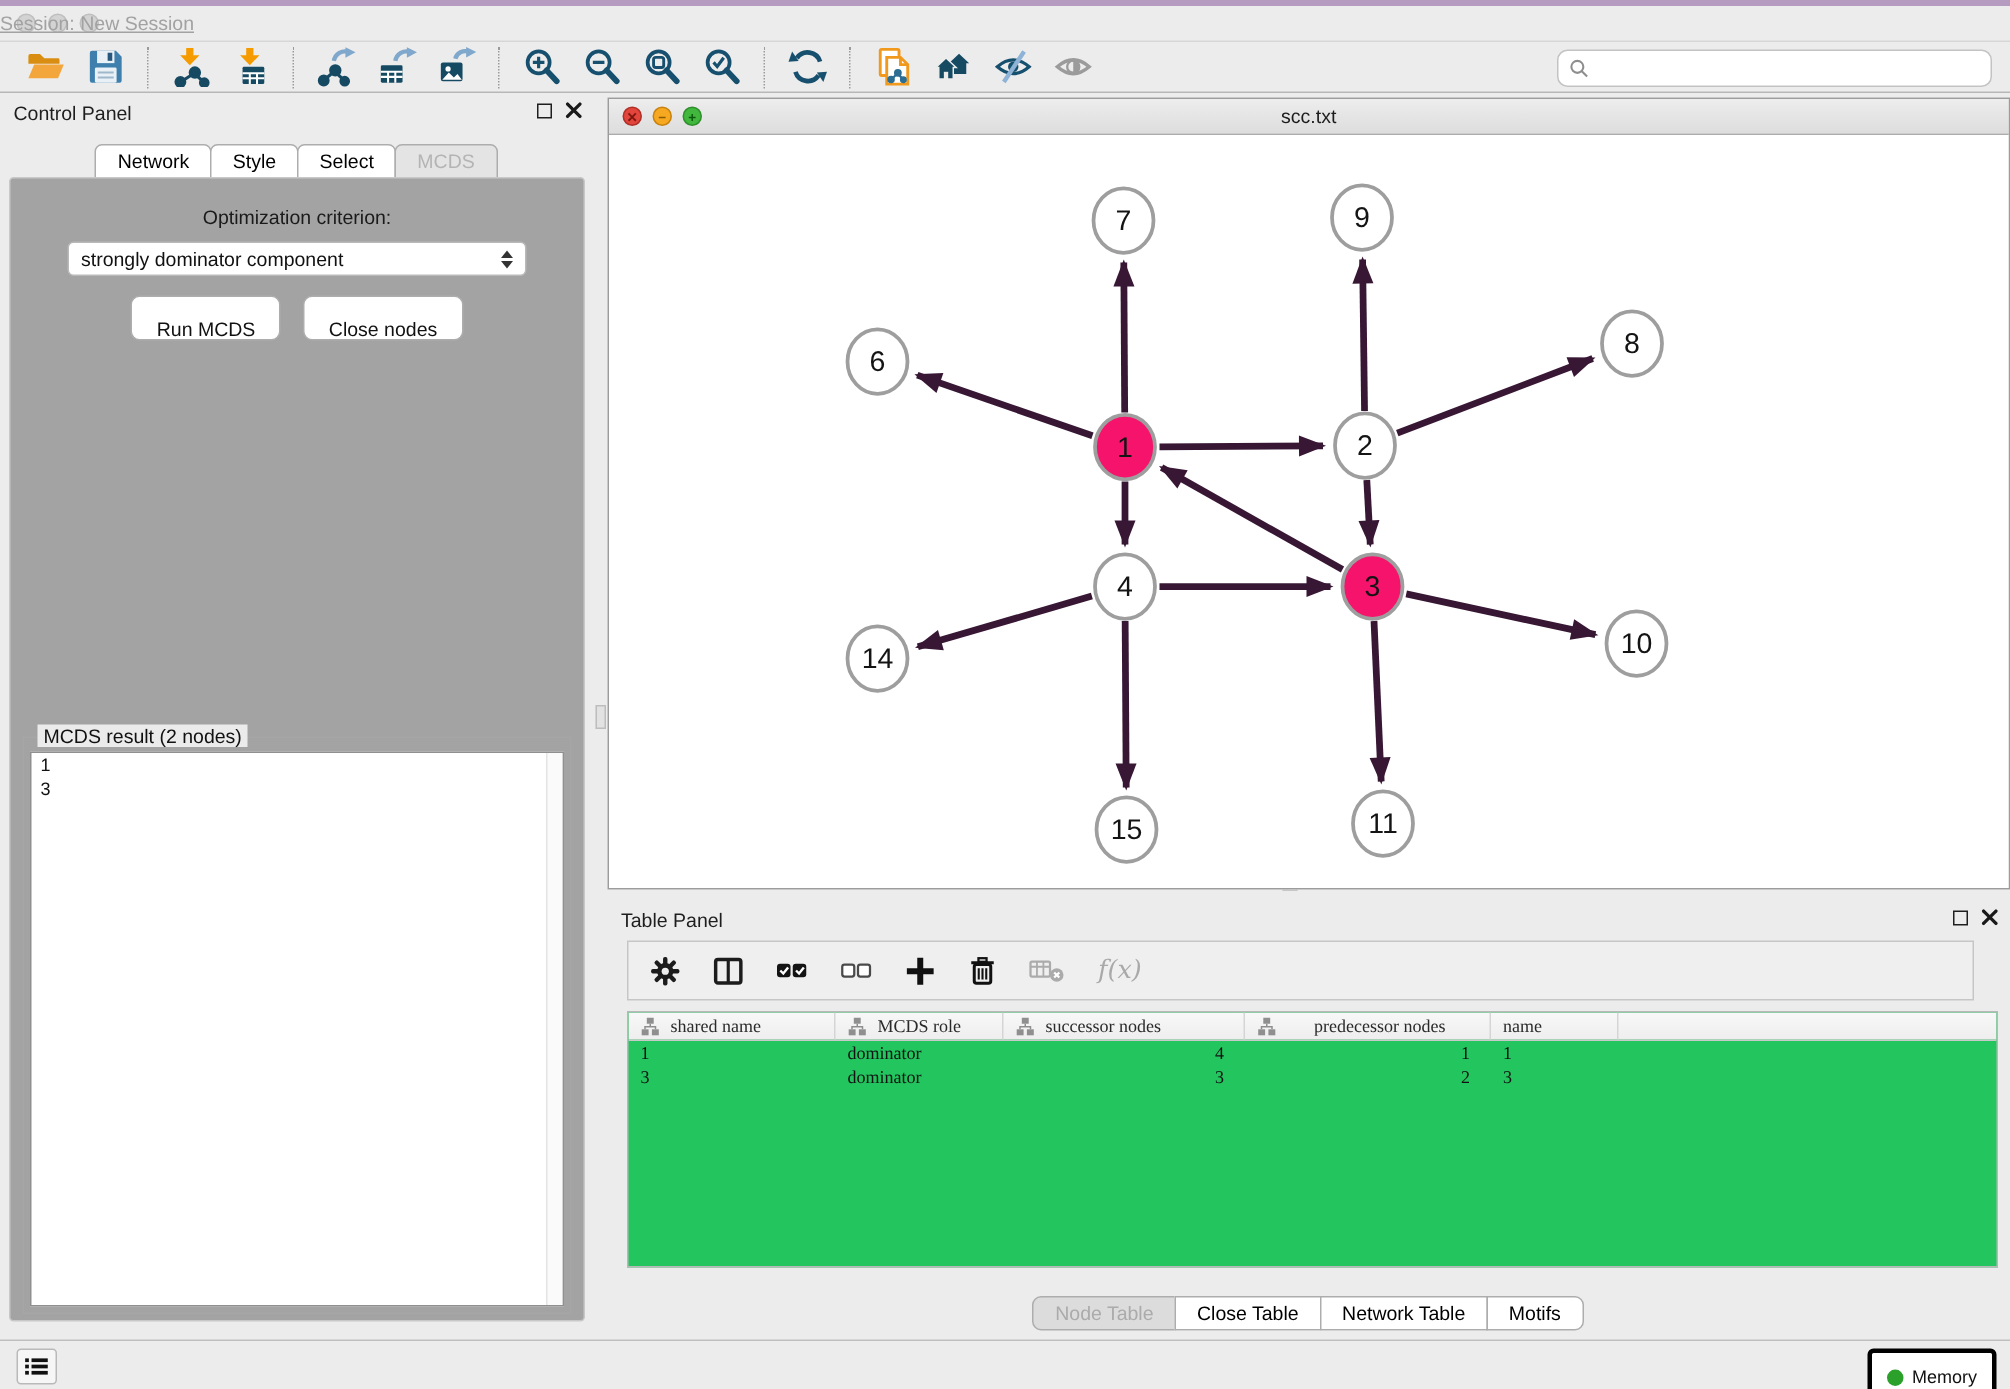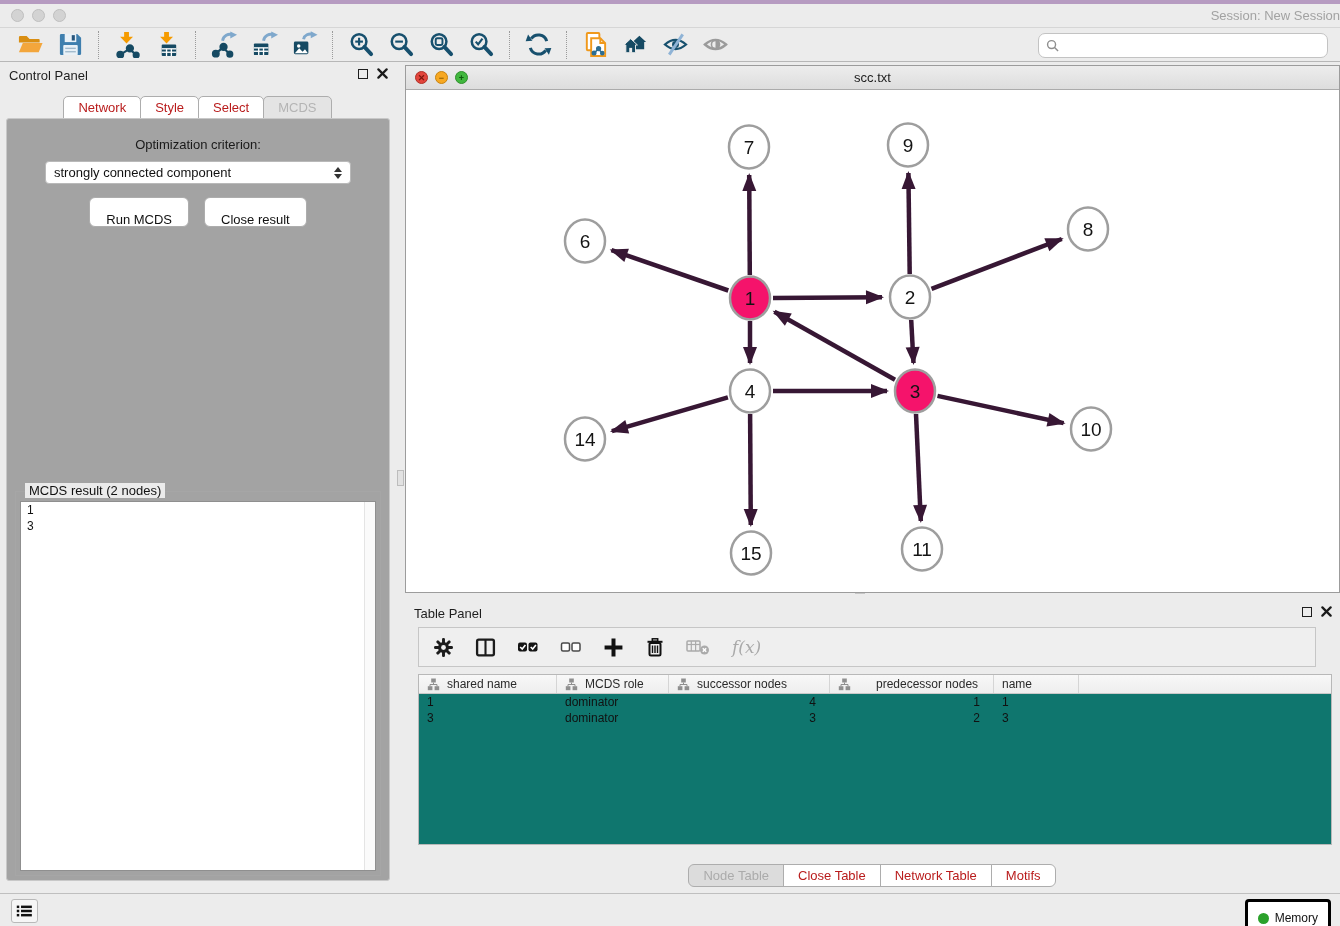--- a/index.html
+++ b/index.html
@@ -5,21 +5,21 @@
   * { margin:0; padding:0; box-sizing:border-box; }
   html,body { width:1340px; height:926px; }
   body { font-family:"Liberation Sans", sans-serif; background:#ECECEC; position:relative; overflow:hidden; }
   .abs { position:absolute; }
 
   
   .top-strip { left:0; top:0; width:1340px; height:4px; background:#B69BC1; }
   .titlebar { left:0; top:4px; width:1340px; height:24px; background:#ECECEC; border-bottom:1px solid #D6D6D6; }
   .lights { position:absolute; left:11px; top:5px; display:flex; gap:8px; }
   .light { width:13px; height:13px; border-radius:50%; background:#D3D3D3; border:1px solid #BFBFBF; }
-  .win-title { position:absolute; left:0; right:0; top:4px; text-align:right; font-size:13px; color:#A2A2A2; }
+  .win-title { position:absolute; left:0; right:0; top:4px; text-align:left; font-size:13px; color:#A2A2A2;text-decoration:underline; }
 
   
   .toolbar { left:0; top:28px; width:1340px; height:34px; background:#ECECEC; border-bottom:1px solid #B7B7B7;
              display:flex; align-items:center; padding-left:10px; }
   .tbtn { width:40px; height:32px; border:none; background:transparent; display:flex; align-items:center; justify-content:center; cursor:pointer; }
   .tbtn svg { width:27px; height:27px; }
   .tsep { width:1px; height:28px; border-left:1px dotted #9B9B9B; margin:0 8px; }
   .search { position:absolute; right:12px; top:5px; width:290px; height:25px; background:#FFF; border:1px solid #C3C3C3;
             border-radius:7px; display:flex; align-items:center; padding:0 7px; }
   .search input { border:none; outline:none; flex:1; font-size:13px; background:transparent; margin-left:5px; font-family:inherit; }
@@ -27,21 +27,21 @@
   
   .control-panel { left:0; top:62px; width:396px; height:829px; }
   .cp-header { position:absolute; top:0; left:0; right:0; height:26px; }
   .panel-title { position:absolute; left:9px; top:6px; font-size:13px; color:#1E1E1E; }
   .hdr-icons { position:absolute; right:8px; top:6px; display:flex; gap:9px; align-items:center; }
   .float-icon { width:10px; height:10px; border:1.6px solid #1E1E1E; display:inline-block; }
   .close-x svg { width:11px; height:11px; display:block; }
 
   .cp-tabs { position:absolute; top:34px; left:0; right:0; display:flex; justify-content:center; }
   .tab { height:23px; line-height:21px; padding:0 14px; background:#FFF; border:1px solid #ADADAD; margin-left:-1px;
-         font-size:13px; color:#b91c1c; border-radius:5px 5px 0 0; }
+         font-size:13px; color:#000000; border-radius:5px 5px 0 0; }
   .tab.sel { background:#E4E4E4; color:#B4B4B4; }
 
   .cp-body { position:absolute; top:56px; left:6px; right:6px; bottom:10px; background:#a3a3a3;
              border:1px solid #C8C8C8; border-radius:3px; }
   .opt-label { margin-top:18px; text-align:center; font-size:13px; color:#1A1A1A; }
   .dropdown { margin:9px 38px 0 38px; height:23px; background:#FFF; border:1px solid #B9B9B9; border-radius:4px;
               display:flex; align-items:center; padding:0 8px; font-size:13px; color:#111; }
   .dropdown .dd-text { flex:1; }
   .stepper { display:flex; flex-direction:column; gap:2px; align-items:center; }
   .stepper i { display:block; width:0; height:0; border-left:4px solid transparent; border-right:4px solid transparent; }
@@ -74,21 +74,21 @@
   .net-canvas { position:absolute; top:24px; left:0; right:0; bottom:0; background:#FFF; }
   .net-canvas svg { position:absolute; inset:0; }
 
   
   .table-panel { left:405px; top:600px; width:935px; height:293px; }
   .tp-toolbar { position:absolute; left:13px; right:24px; top:27px; height:40px; background:#EFEFEF;
                 border:1px solid #C6C6C6; display:flex; align-items:center; padding-left:14px; gap:21px; }
   .ttbtn { background:transparent; border:none; display:flex; align-items:center; cursor:pointer; padding:0; }
   .fx { font-family:"DejaVu Serif", serif; font-style:italic; font-size:17px; color:#A9A9A9; }
 
-  .tp-table { position:absolute; left:13px; right:8px; top:74px; bottom:48px; background:#0f766e; border:1px solid #B8B8B8; overflow:hidden; }
+  .tp-table { position:absolute; left:13px; right:8px; top:74px; bottom:48px; background:#22c55e; border:1px solid #B8B8B8; overflow:hidden;font-family:Liberation Serif, serif; }
   .th-row { display:flex; height:19px; border-bottom:1px solid #C9C9C9; background:linear-gradient(#F8F8F8,#EEEEEE); }
   .th-cell { display:flex; align-items:center; border-right:1px solid #D5D5D5; font-size:12px; color:#2A2A2A; padding-left:8px; gap:7px; }
   .tr-row { display:flex; height:16px; }
   .td-cell { font-size:12px; color:#111; line-height:16px; padding:0 14px 0 8px; white-space:nowrap; }
 
   .tp-tabs { position:absolute; left:0; right:0; bottom:6px; display:flex; justify-content:center; }
   .tp-tabs .tab { border-radius:0; }
   .tp-tabs .tab:first-child { border-radius:6px 0 0 6px;text-align:right; }
   .tp-tabs .tab:last-child  { border-radius:0 6px 6px 0; }
   .tp-tabs .tab.sel { background:#DCDCDC; color:#ABABAB; }
@@ -309,29 +309,29 @@
   <div class="cp-tabs" id="cp-tabs">
       <span class="tab">Network</span>
       <span class="tab">Style</span>
       <span class="tab">Select</span>
       <span class="tab sel">MCDS</span>
     </div>
 
   <div class="cp-body">
     <div class="opt-label">Optimization criterion:</div>
     <div class="dropdown">
-      <span class="dd-text">strongly connected component</span>
+      <span class="dd-text">strongly dominator component</span>
       <span class="stepper">
           <i class="up"></i>
           <i class="down"></i>
         </span>
     </div>
     <div class="cp-buttons">
       <button class="btn">Run MCDS</button>
-      <button class="btn">Close result</button>
+      <button class="btn">Close nodes</button>
     </div>
 
     <div class="result-box">
       <span class="result-legend">MCDS result (2 nodes)</span>
       <div class="result-area">
         <div id="mcds-lines">
             <div class="result-line">1</div>
             <div class="result-line">3</div>
           </div>
         <div class="result-scroll"></div>

